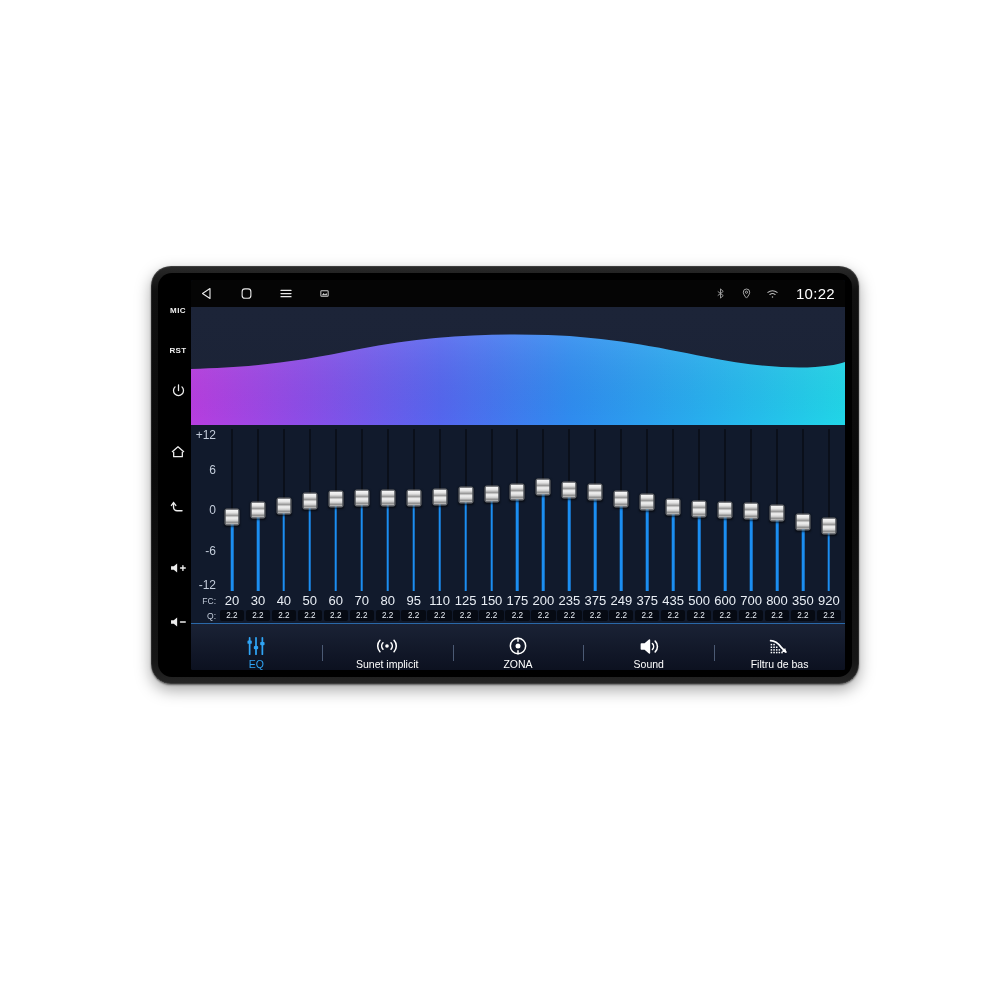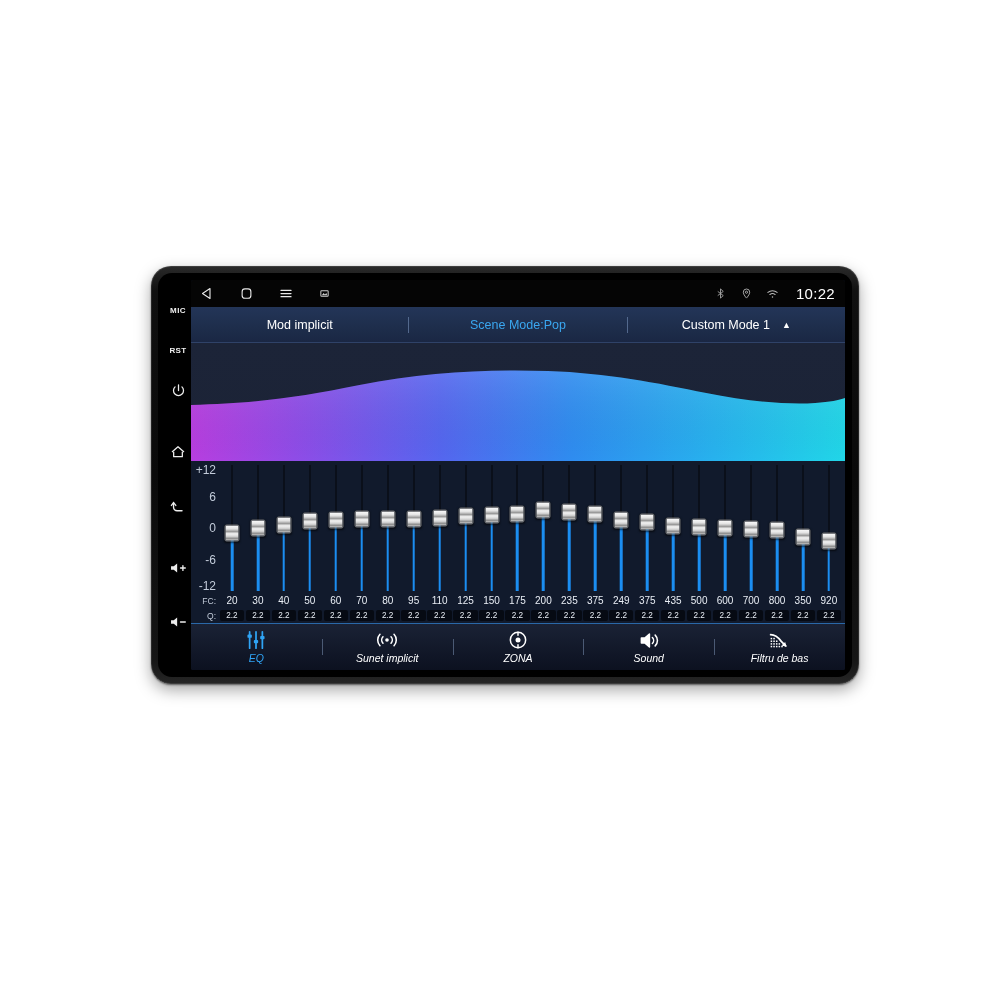--- a/index.html
+++ b/index.html
@@ -113,30 +113,30 @@
     box-shadow:0 1px 2px rgba(0,0,0,.6);
     border:1px solid #6e6e6e;
   }
 
   
   .eq-labels{ flex:0 0 auto; padding-top:2px; }
   .lrow{ display:flex; align-items:center; height:15px; }
   .lrow-head{ width:28px; flex:0 0 28px; text-align:right; padding-right:3px;
     color:#c3ccda; font-size:8.5px; }
   .lrow-cells{ flex:1 1 auto; display:flex; padding-right:3px; }
-  .lcell{ flex:1 1 0; text-align:center; color:#e9eef5; font-size:10px; }
+  .lcell{ flex:1 1 0; text-align:center; color:#e9eef5; font-size:13px; }
   .qcell{
     flex:1 1 0; margin:0 0.8px; text-align:center; color:#e9eef5; font-size:8.2px;
     background:#060a13; border-radius:2px; padding:1px 0;
   }
 
   
   .botnav{
     flex:0 0 auto; height:47px; background:linear-gradient(180deg,#1a2235 0%,#0c1120 100%);
-    border-top:1px solid #2a68a8; display:flex; align-items:center;font-style:italic;
+    border-top:1px solid #2a68a8; display:flex; align-items:flex-end;
   }
   .nv{ flex:1 1 0; display:flex; flex-direction:column; align-items:center; justify-content:center;
        gap:2px; color:#ffffff; position:relative; }
   .nv.active{ color:#2fa4f5; }
   .nv-lbl{ font-size:10.5px; }
   .nv-ic{ height:20px; display:flex; align-items:center; justify-content:center; }
   .nv + .nv::before{
     content:""; position:absolute; left:0; top:9px; bottom:9px; width:1px;
     background:#4b5a74;
   }
@@ -232,34 +232,20 @@
             <svg width="14" height="12" viewBox="0 0 24 20" fill="none" stroke="#cfcfcf" stroke-width="1.9" stroke-linecap="round">
               <path d="M3.5 7.2 A13 13 0 0 1 20.5 7.2"></path>
               <path d="M7 11 A8.2 8.2 0 0 1 17 11"></path>
               <circle cx="12" cy="15.6" r="1.4" fill="#cfcfcf" stroke="none"></circle>
             </svg>
           </span>
           <span class="sb-time">10:22</span>
         </div>
       </div>
 
-      <div class="modebar">
-        <div class="mb-cell">
-          <span>Mod implicit</span>
-        </div>
-        <div class="mb-div"></div>
-        <div class="mb-cell accent">
-          <span>Scene Mode:Pop</span>
-        </div>
-        <div class="mb-div"></div>
-        <div class="mb-cell">
-          <span>Custom Mode 1</span>
-          <span class="mb-caret">▲</span>
-        </div>
-      </div>
 
       <div class="wave">
         <svg viewBox="0 0 660 118" preserveAspectRatio="none">
           <defs>
             <linearGradient id="curveGrad" x1="0" y1="0" x2="1" y2="0">
               <stop offset="0%" stop-color="#b73ee0"></stop>
               <stop offset="18%" stop-color="#8a4ee8"></stop>
               <stop offset="38%" stop-color="#5566ef"></stop>
               <stop offset="58%" stop-color="#2f8cf0"></stop>
               <stop offset="80%" stop-color="#27b2ee"></stop>

